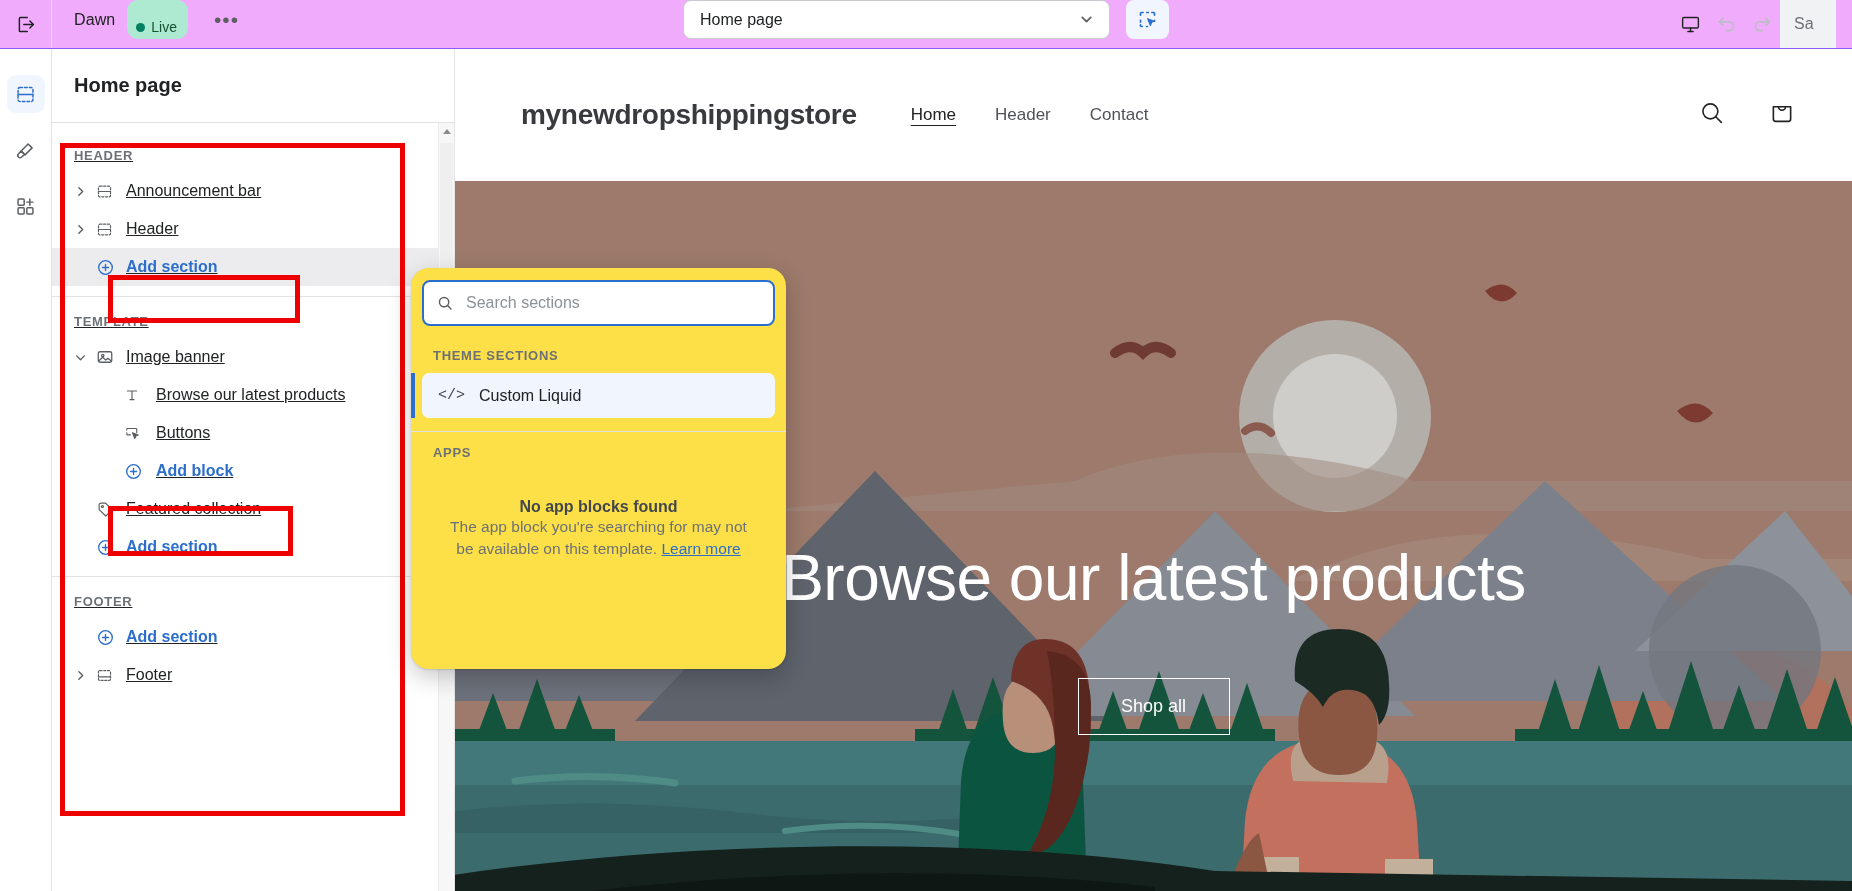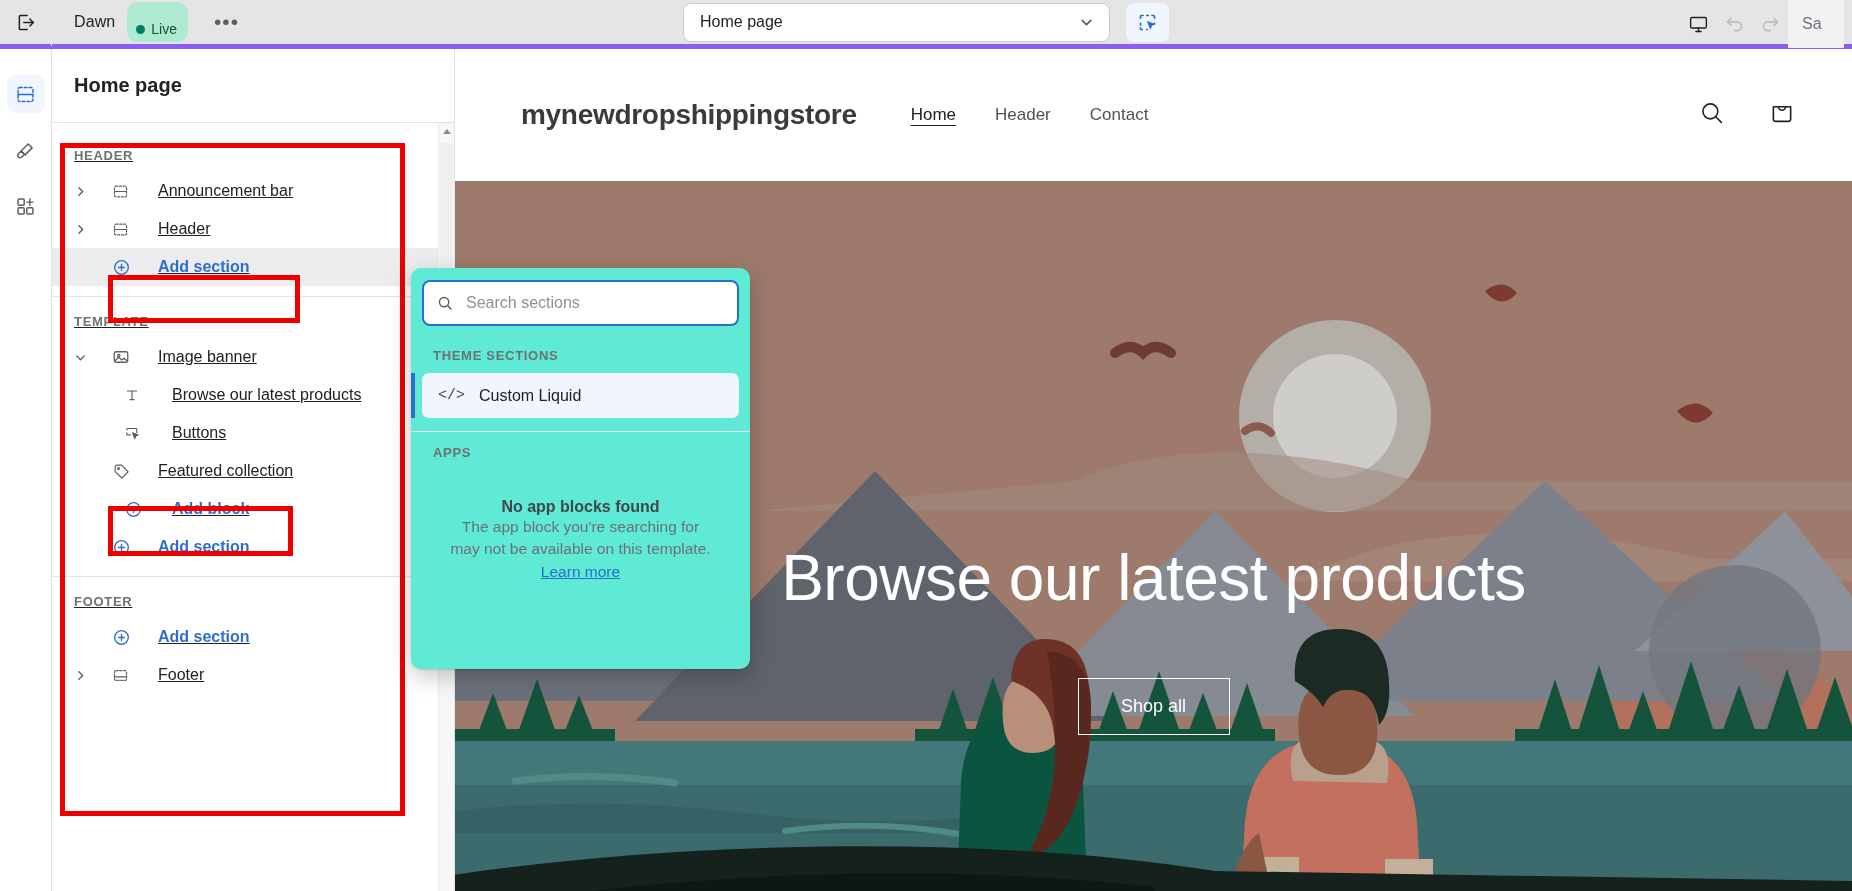--- a/index.html
+++ b/index.html
@@ -9,23 +9,23 @@
     font-family: "Liberation Sans", sans-serif;
     background: #fff;
     color: #202223;
   }
   #app { position: relative; width: 1852px; height: 891px; }
 
   
   .topbar {
     position: absolute; top: 0; left: 0;
     width: 1852px; height: 49px;
-    background: #e5e5e5;
-    border-bottom: 5px solid #8b5cf6;
-    display: flex; align-items: center;
+    background: #f0abfc;
+    border-bottom: 1px solid #8b5cf6;
+    display: flex; align-items: flex-start;
     z-index: 40;
   }
   .tb-exit {
     width: 52px; height: 48px;
     display: flex; align-items: center; justify-content: center;
     border-right: 1px solid #e1e3e5;
     cursor: pointer;
   }
   .tb-left { display: flex; align-items: center; padding-left: 22px; gap: 12px; }
   .tb-theme-name { font-size: 16px; color: #202223; letter-spacing: .1px; }
@@ -59,21 +59,21 @@
   }
   .chev-down { color: #5c5f62; display: flex; }
   .select-tool {
     width: 43px; height: 39px; border-radius: 8px;
     background: #f1f5fe;
     display: flex; align-items: center; justify-content: center;
     cursor: pointer;
   }
   .tb-right {
     position: absolute; right: 0; top: 0; height: 48px;
-    display: flex; align-items: center; padding-right: 8px;
+    display: flex; align-items: center; padding-right: 16px;
   }
   .icon-btn {
     width: 36px; height: 36px; border-radius: 8px;
     display: flex; align-items: center; justify-content: center;
     cursor: pointer; color: #5c5f62;
   }
   .icon-btn.disabled { color: #babec3; cursor: default; }
   .save-btn {
     height: 48px; width: 56px;
     background: #f1f2f3;
@@ -125,21 +125,21 @@
   .sb-divider { height: 1px; background: #e1e3e5; margin: 0 0 0 0; }
   .group-label {
     font-size: 13px; font-weight: 600; letter-spacing: .7px;
     color: #6d7175; padding: 9px 0 9px 22px;
     text-transform: uppercase;
   }
   .row {
     display: flex; align-items: center;
     height: 38px; padding-left: 22px;
     font-size: 16px; color: #202223;
-    cursor: pointer; gap: 16px;
+    cursor: pointer; gap: 0;
   }
   .row.hl { background: #ececee; }
   .row .caret {
     width: 22px; display: flex; align-items: center; justify-content: flex-start;
     color: #5c5f62;
   }
   .row .ricon {
     width: 28px; display: flex; align-items: center;
     color: #5c5f62;
   }
@@ -181,23 +181,23 @@
   .sb-thumb {
     position: absolute; top: 20px; left: 1px;
     width: 13px; height: 320px;
     background: #efefef;
   }
 
   
   .popover {
     position: absolute;
     left: 411px; top: 268px;
-    width: 339px; height: 401px;
-    background: #5eead4;
-    border-radius: 10px;
+    width: 375px; height: 401px;
+    background: #fde047;
+    border-radius: 18px;
     box-shadow: 0 1px 2px rgba(0,0,0,.12), 0 8px 24px rgba(0,0,0,.22);
     z-index: 35;
     overflow: hidden;
   }
   .pop-searchwrap { padding: 12px 11px 10px 11px; }
   .pop-search {
     height: 46px; border-radius: 8px;
     border: 2px solid #2c6ecb;
     background: #fff;
     display: flex; align-items: center;
@@ -462,38 +462,38 @@
         <div class="row block">
           <span class="ricon">
             <svg width="17" height="17" viewBox="0 0 24 24" fill="none" stroke="#5c5f62" stroke-width="1.6" stroke-linecap="round" stroke-linejoin="round">
               <path d="M4 7V6a1 1 0 0 1 1-1h12a1 1 0 0 1 1 1v5"></path>
               <path d="M4 11v2a1 1 0 0 0 1 1h4"></path>
               <path d="M12 11l8 3.2-3.3 1.2L15.2 19z" fill="#5c5f62"></path>
             </svg>
           </span>
           <span class="rlabel">Buttons</span>
         </div>
+        <div class="row addblock add">
+          <span class="ricon">
+            <svg width="19" height="19" viewBox="0 0 24 24" fill="none" stroke="#2c6ecb" stroke-width="1.7" stroke-linecap="round">
+                <circle cx="12" cy="12" r="8.6"></circle>
+                <path d="M12 8.2v7.6M8.2 12h7.6"></path>
+              </svg>
+          </span>
+          <span class="rlabel">Add block</span>
+        </div>
         <div class="row">
           <span class="caret"></span>
           <span class="ricon">
             <svg width="18" height="18" viewBox="0 0 24 24" fill="none" stroke="#5c5f62" stroke-width="1.6" stroke-linecap="round" stroke-linejoin="round">
               <path d="M12.8 4.2H6.4A2.2 2.2 0 0 0 4.2 6.4v6.4L13 21.4l8.4-8.4z"></path>
               <circle cx="8.6" cy="8.6" r="1.3"></circle>
             </svg>
           </span>
           <span class="rlabel">Featured collection</span>
-        </div>
-        <div class="row addblock add">
-          <span class="ricon">
-            <svg width="19" height="19" viewBox="0 0 24 24" fill="none" stroke="#2c6ecb" stroke-width="1.7" stroke-linecap="round">
-                <circle cx="12" cy="12" r="8.6"></circle>
-                <path d="M12 8.2v7.6M8.2 12h7.6"></path>
-              </svg>
-          </span>
-          <span class="rlabel">Add block</span>
         </div>
         <div class="row add">
           <span class="caret"></span>
           <span class="ricon">
             <svg width="19" height="19" viewBox="0 0 24 24" fill="none" stroke="#2c6ecb" stroke-width="1.7" stroke-linecap="round">
                 <circle cx="12" cy="12" r="8.6"></circle>
                 <path d="M12 8.2v7.6M8.2 12h7.6"></path>
               </svg>
           </span>
           <span class="rlabel">Add section</span>

